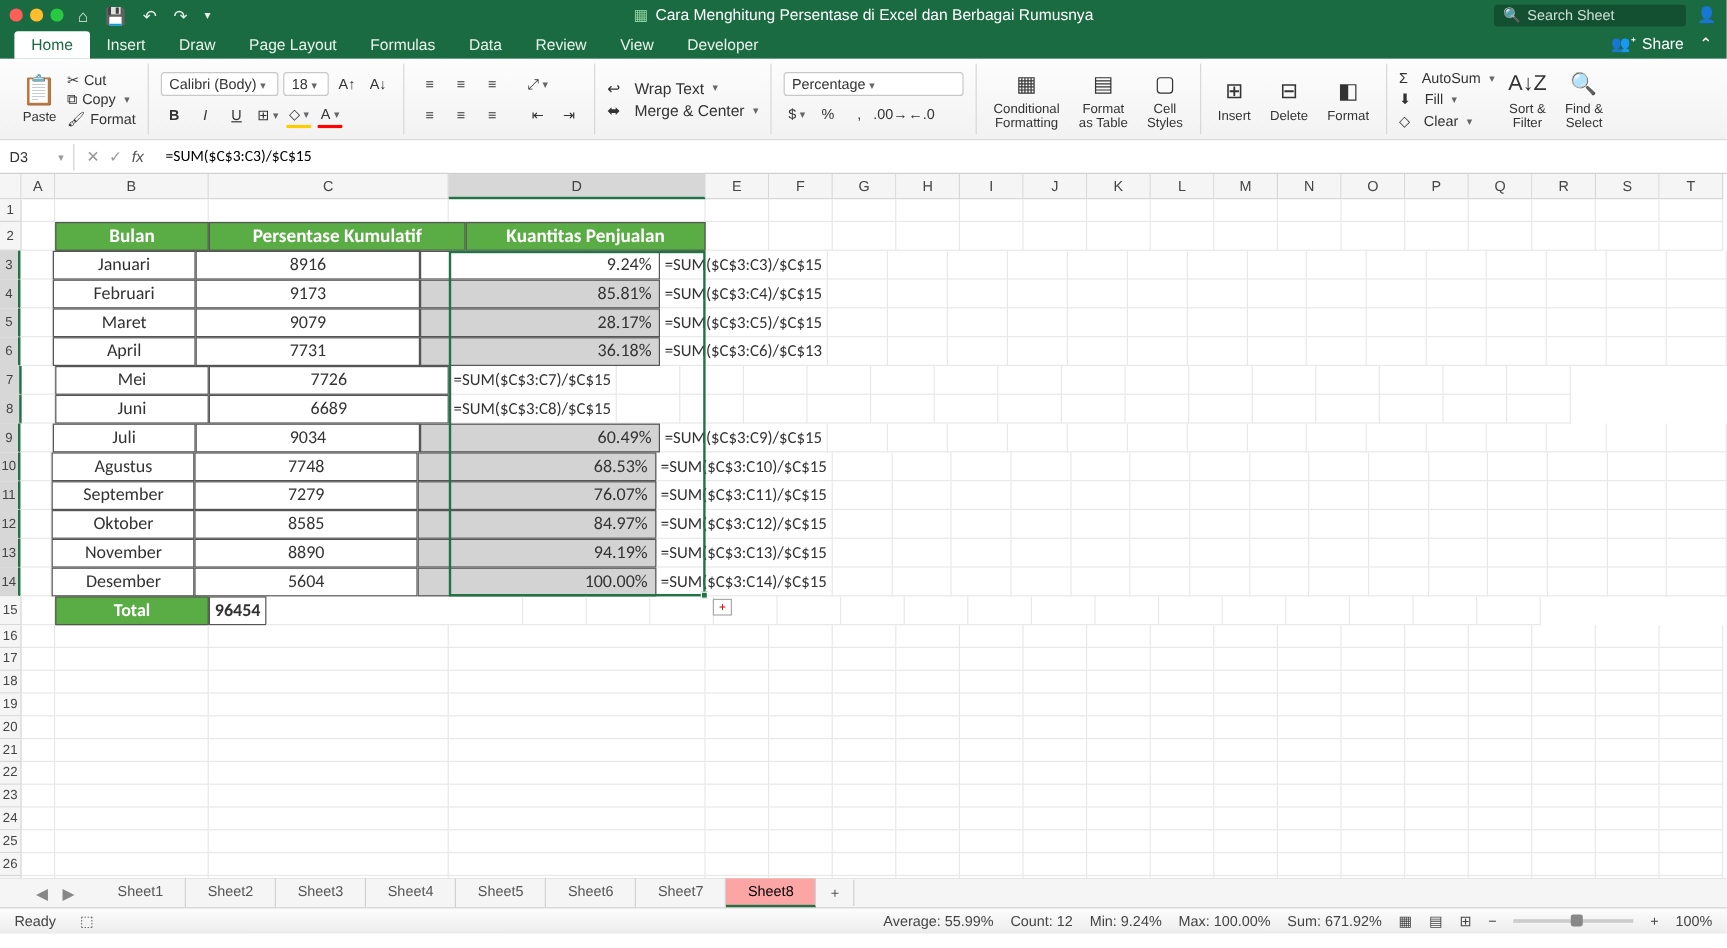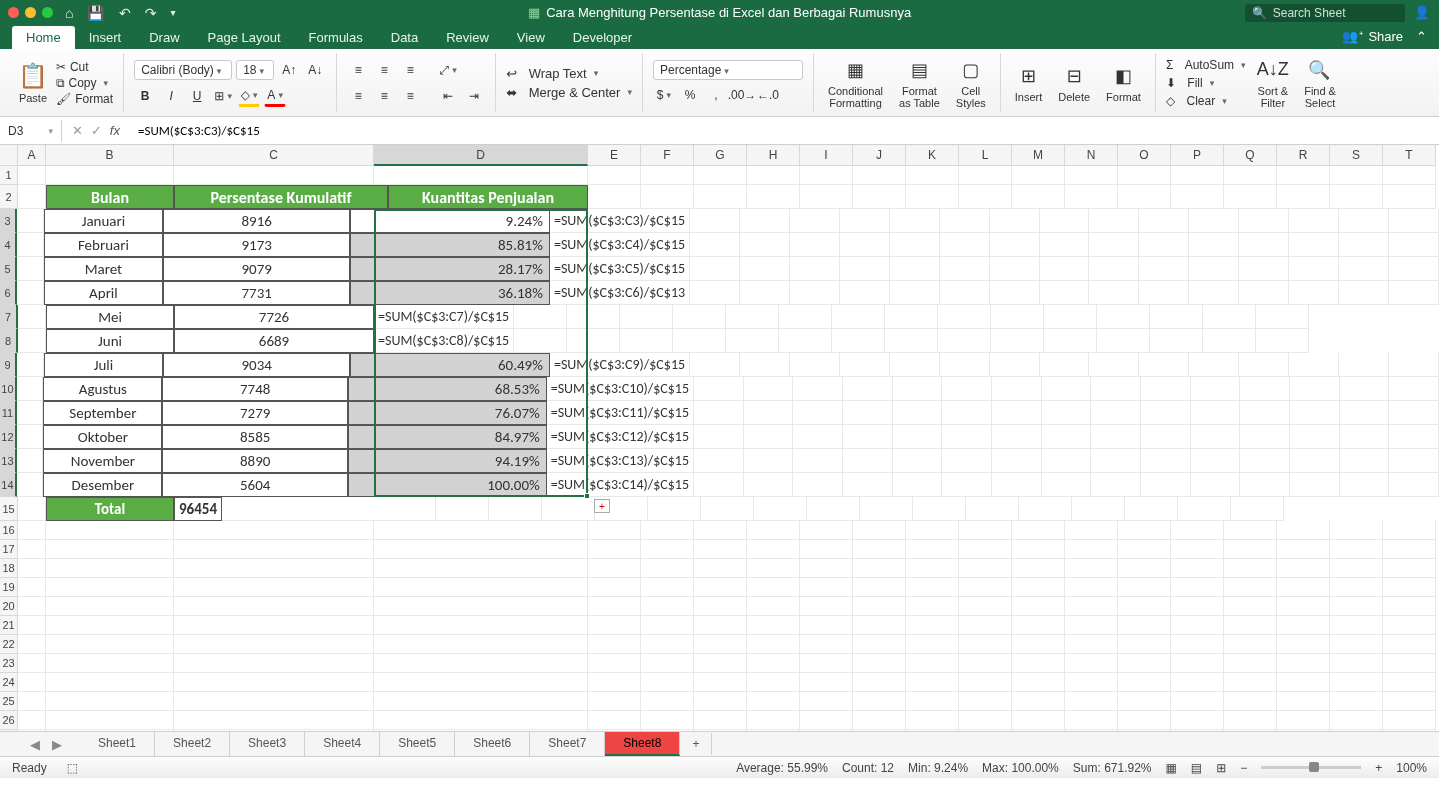--- a/index.html
+++ b/index.html
@@ -46,21 +46,21 @@
 .cell.tbl { border: 1px solid #555; justify-content: center; }
 .cell.tblr { border: 1px solid #555; justify-content: center; }
 .cell.selcol { background: #d3d3d3; border: 1px solid #555; justify-content: flex-end; padding-right: 6px; }
 .cell.selcol.active { background: #fff; }
 .cell.totalrow { background: #5aac44; color:#fff; font-weight: bold; justify-content: center; border: 1px solid #555; }
 .cell.ftext { font-size: 14px; padding-left: 4px; }
 .sel-marquee { position: absolute; border: 2px solid #217346; pointer-events: none; z-index: 3; }
 .fill-handle { position: absolute; right: -4px; bottom: -4px; width: 6px; height: 6px; background: #217346; border: 1px solid #fff; }
 .sheet-tabs { height: 25px; border-top: 1px solid #d0d0d0; background: #f5f5f5; display: flex; align-items: center; padding-left: 30px; gap: 0; }
 .stab { padding: 4px 18px; border-right: 1px solid #d0d0d0; font-size: 12px; color: #555; cursor: pointer; }
-.stab.active { background: #ef4444; border-bottom: 2px solid #217346; font-weight: 500; color: #000; }
+.stab.active { background: #fca5a5; border-bottom: 2px solid #217346; font-weight: 500; color: #000; }
 .status { height: 22px; background: linear-gradient(#fdfdfd,#ececec); border-top: 1px solid #d0d0d0; display: flex; align-items: center; padding: 0 12px; font-size: 12px; color: #444; gap: 20px; }
 .status-right { margin-left: auto; display: flex; gap: 14px; align-items: center; }
 .zoom-slider { width: 100px; height: 3px; background: #ccc; position: relative; }
 .zoom-thumb { position: absolute; left: 48px; top: -4px; width: 10px; height: 10px; background: #888; border-radius: 2px; }
 .caret::after { content: "▾"; font-size: 9px; margin-left: 3px; color: #666; }
 .small-add { position: absolute; left: 594px; top: 338px; width: 16px; height: 14px; border: 1px solid #aaa; background: #fff; font-size: 10px; display: flex; align-items: center; justify-content: center; }
 </style>
 </head>
 <body>
 

